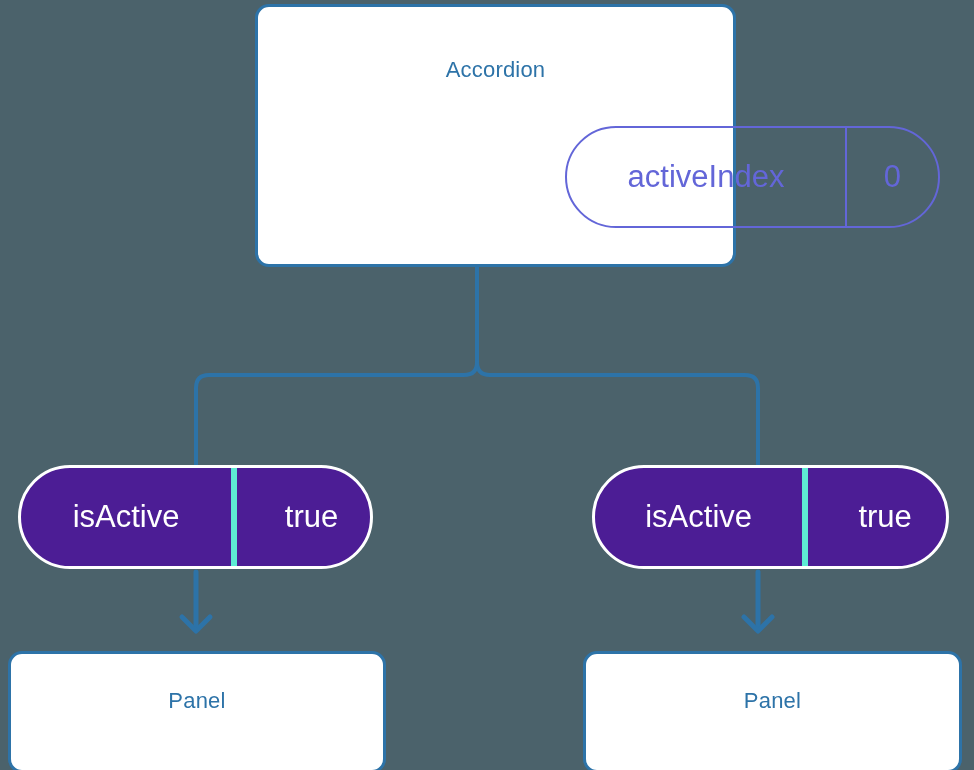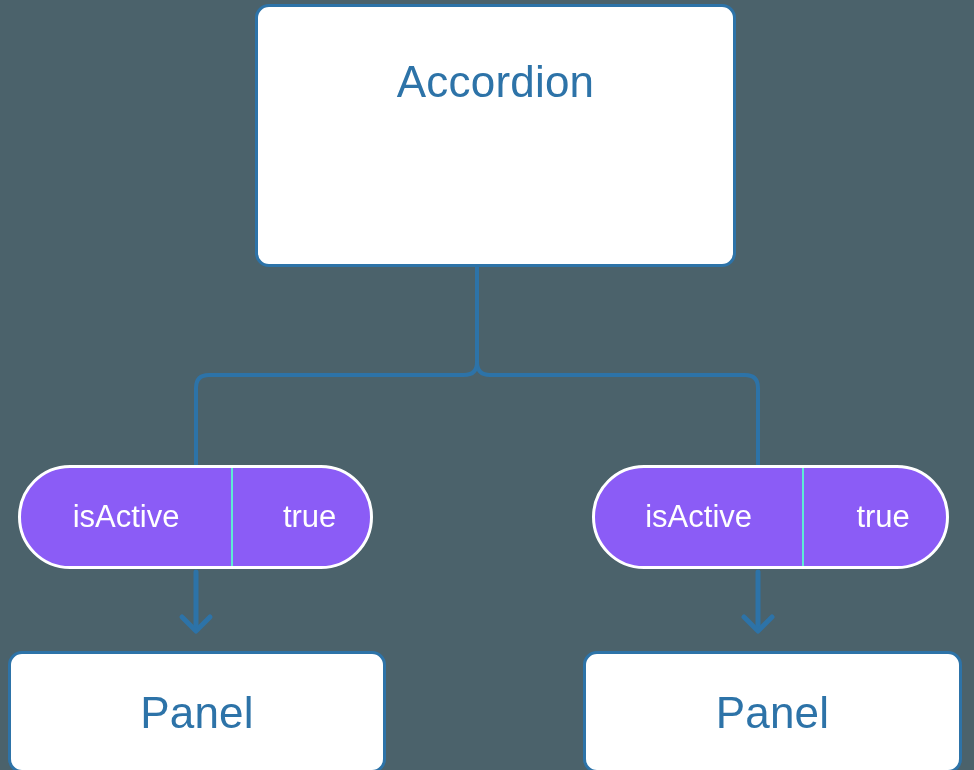--- a/index.html
+++ b/index.html
@@ -35,21 +35,21 @@
     background: #ffffff;
     border: 3px solid #2d73a8;
     border-radius: 14px;
   }
   .node-title {
     position: absolute;
     left: 0;
     width: 100%;
     text-align: center;
     color: #2d73a8;
-    font-size: 44px;
+    font-size: 22px;
     font-weight: 400;
     letter-spacing: 0.2px;
     white-space: nowrap;
   }
 
   
   #accordion-node {
     left: 255px;
     top: 4px;
     width: 481px;
@@ -97,29 +97,29 @@
   .pill-outline .pill-key,
   .pill-outline .pill-val {
     color: #6366d8;
   }
   .pill-outline .pill-val {
     border-left: 2px solid #6366d8;
   }
 
   
   .pill-filled {
-    background: #8b5cf6;
+    background: #4c1d95;
     border: 3px solid #ffffff;
   }
   .pill-filled .pill-key,
   .pill-filled .pill-val {
     color: #ffffff;
   }
   .pill-filled .pill-val {
-    border-left: 2px solid #5eead4;
+    border-left: 6px solid #5eead4;
     padding-left: 16px;
   }
 
   #state-pill-activeindex {
     left: 307px;
     top: 119px;
     width: 375px;
     height: 102px;
   }
   #state-pill-activeindex .pill-key { width: 281px; }
@@ -169,20 +169,24 @@
 
     <g>
       <line x1="758" y1="572" x2="758" y2="630" stroke="#2d73a8" stroke-width="5" stroke-linecap="round"></line>
       <polyline points="744,617 758,631 772,617" stroke="#2d73a8" stroke-width="5" fill="none" stroke-linecap="round" stroke-linejoin="round"></polyline>
     </g>
   </svg>
 
   <div id="accordion-node" class="node-box">
     <div class="node-title">Accordion</div>
 
+    <div id="state-pill-activeindex" class="pill pill-outline">
+      <div class="pill-key">activeIndex</div>
+      <div class="pill-val">0</div>
+    </div>
   </div>
 
   <div id="state-pill-isactive-left" class="pill pill-filled">
     <div class="pill-key">isActive</div>
     <div class="pill-val">true</div>
   </div>
 
   <div id="panel-node-left" class="node-box panel-node">
     <div class="node-title">Panel</div>
   </div>

